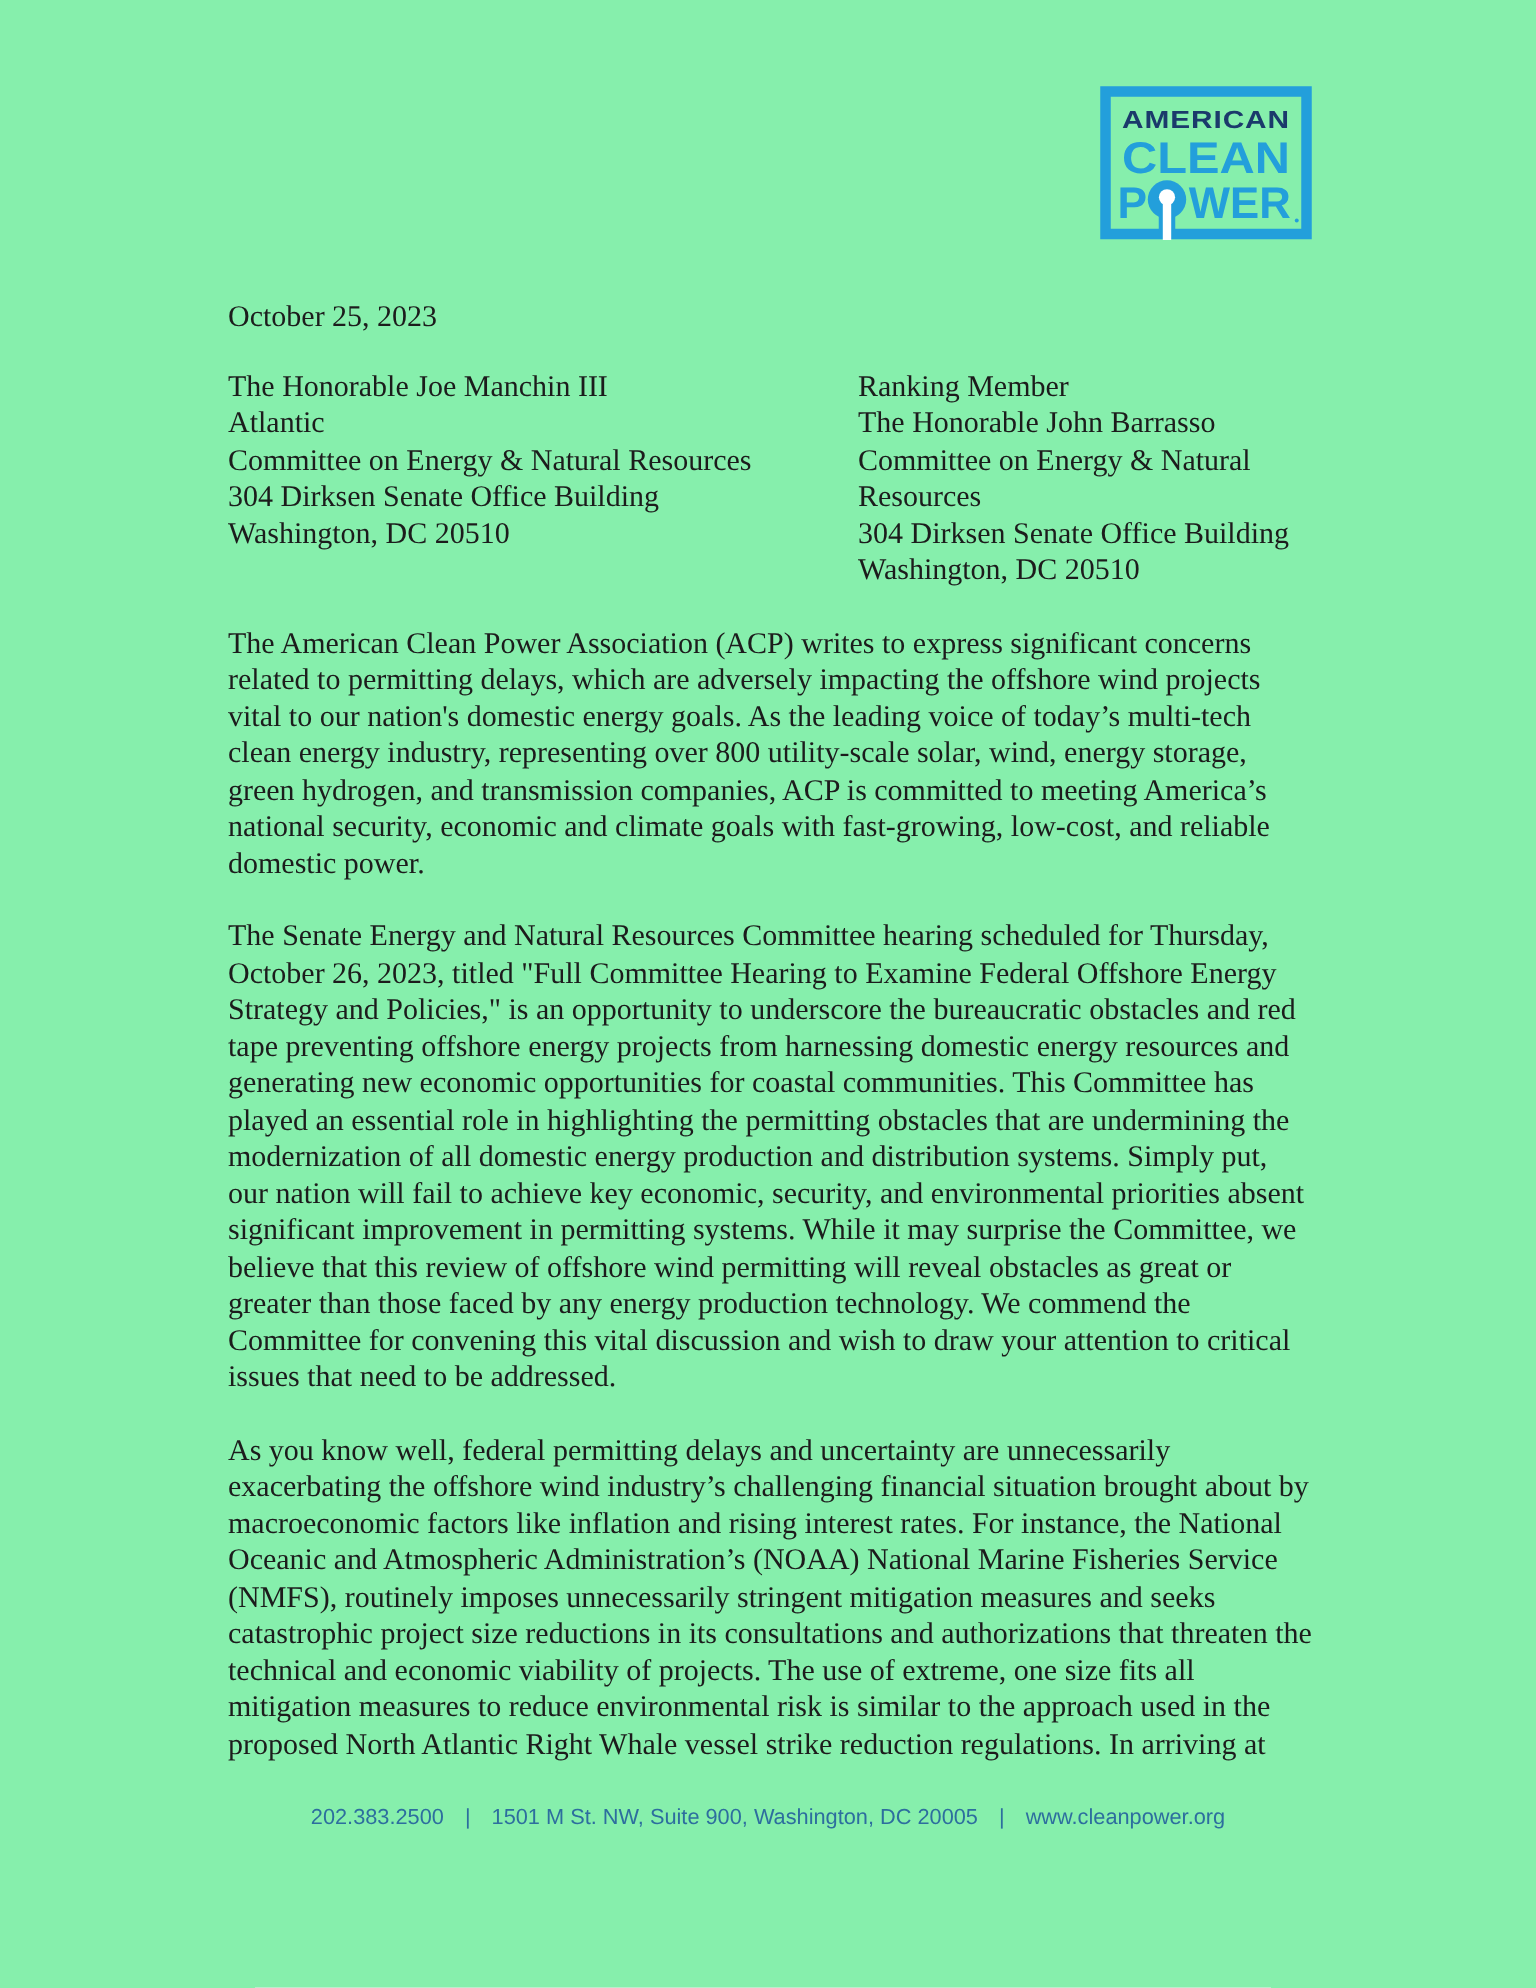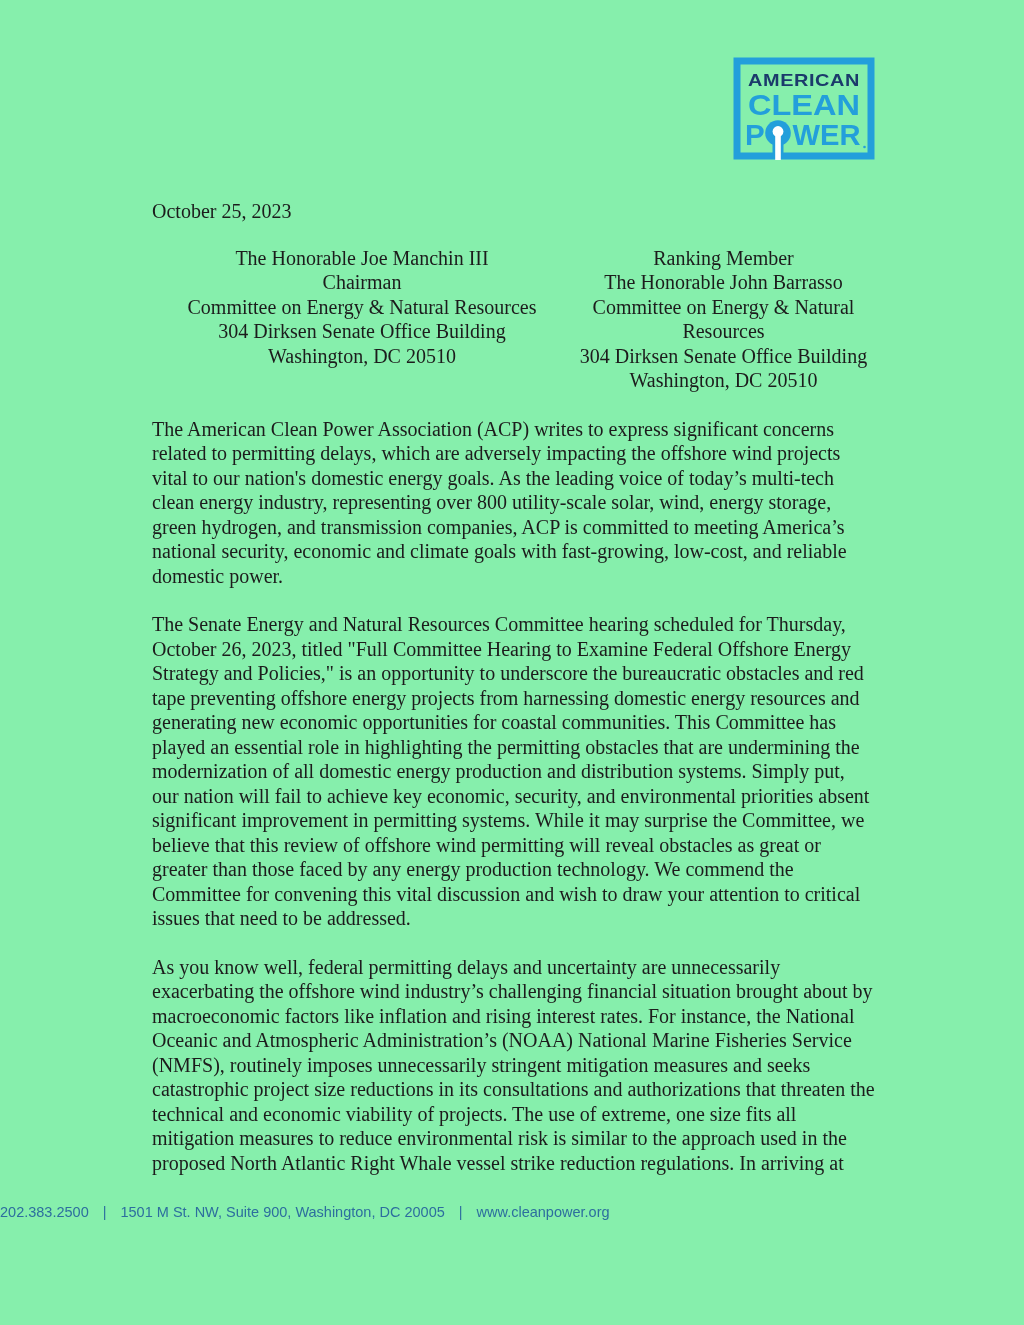--- a/index.html
+++ b/index.html
@@ -31,30 +31,31 @@
     top: 199px;
     width: 723px;
     font-size: 20px;
     line-height: 24.5px;
   }
   .date { margin: 0 0 22px 0; }
   .address-row { display: flex; }
   .address-block { margin: 0; }
   .address-block.left  { width: 420px; }
   .address-block.right { width: 303px; }
-  .address-line { display: block; text-align: center; }
+  .address-line { display: block; }
   .salutation { margin: 13px 0 0 0; }
   .para { margin: 24px 0 0 0; }
 
   
   .footer {
     position: absolute;
     left: 0;
     top: 1204px;
     width: 1024px;
+    text-align: center;
     font-family: "Liberation Sans", sans-serif;
     font-size: 14.5px;
     color: #2d6e9e;
   }
   .footer .divider { margin: 0 14px; }
 </style>
 </head>
 <body>
 
 <div class="page">
@@ -82,21 +83,21 @@
     </svg>
   </div>
 
   <div class="content">
 
     <p class="date">October 25, 2023</p>
 
     <div class="address-row">
       <div class="address-block left">
         <span class="address-line">The Honorable Joe Manchin III</span>
-        <span class="address-line">Chairman</span>
+        <span class="address-line">Atlantic</span>
         <span class="address-line">Committee on Energy &amp; Natural Resources</span>
         <span class="address-line">304 Dirksen Senate Office Building</span>
         <span class="address-line">Washington, DC 20510</span>
       </div>
       <div class="address-block right">
         <span class="address-line">Ranking Member</span>
         <span class="address-line">The Honorable John Barrasso</span>
         <span class="address-line">Committee on Energy &amp; Natural Resources</span>
         <span class="address-line">304 Dirksen Senate Office Building</span>
         <span class="address-line">Washington, DC 20510</span>

